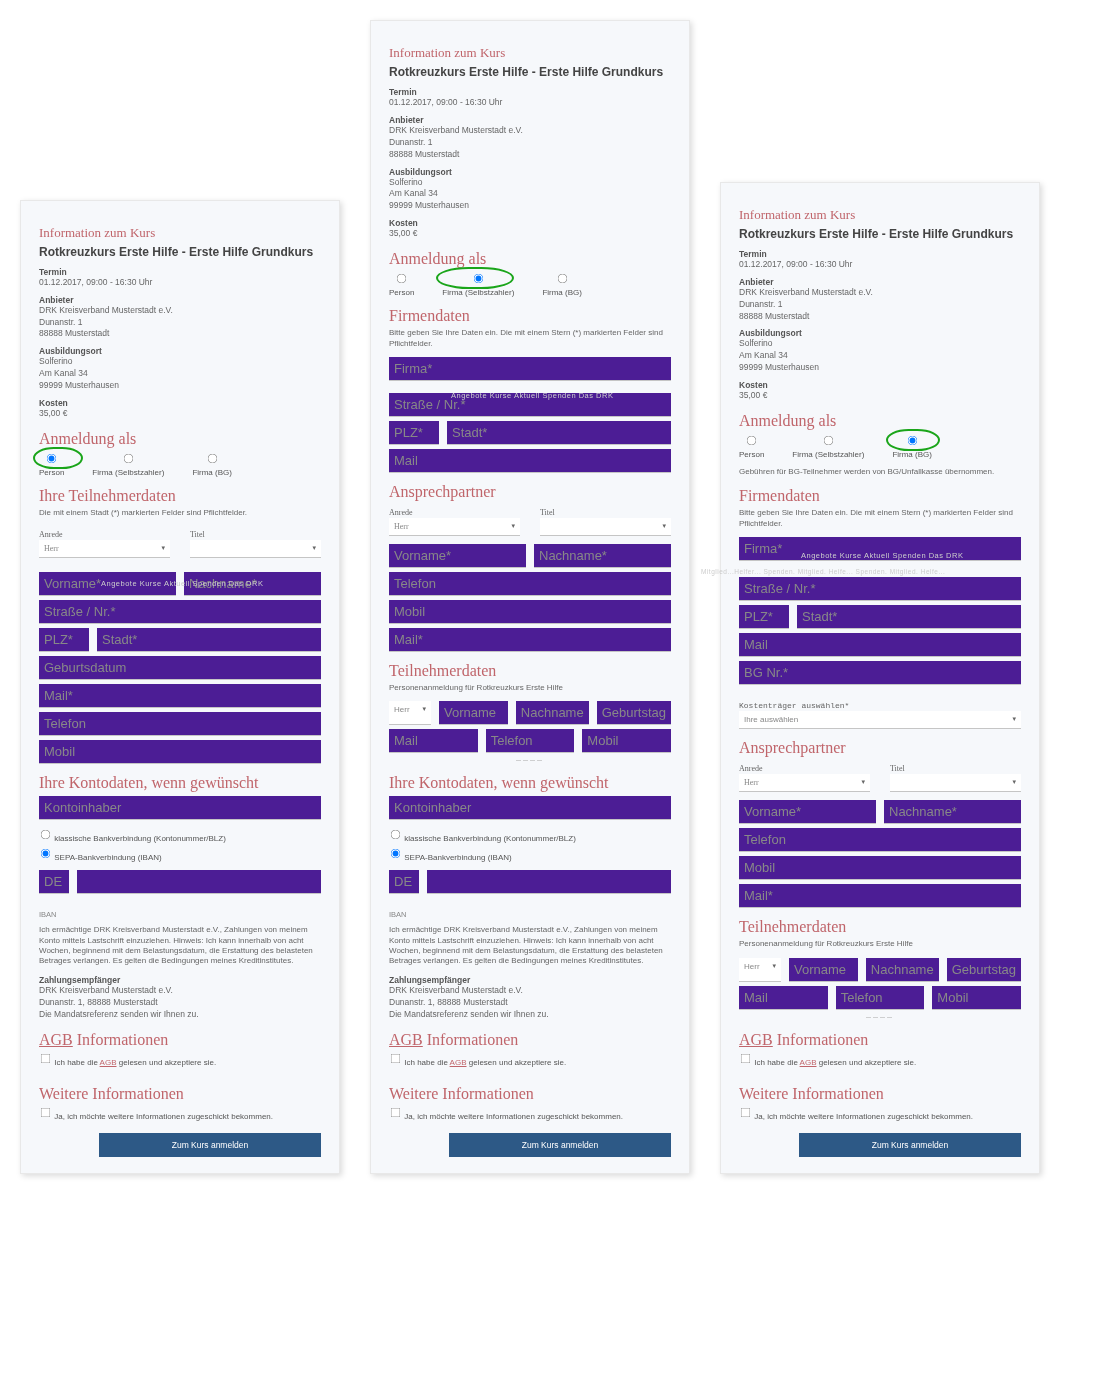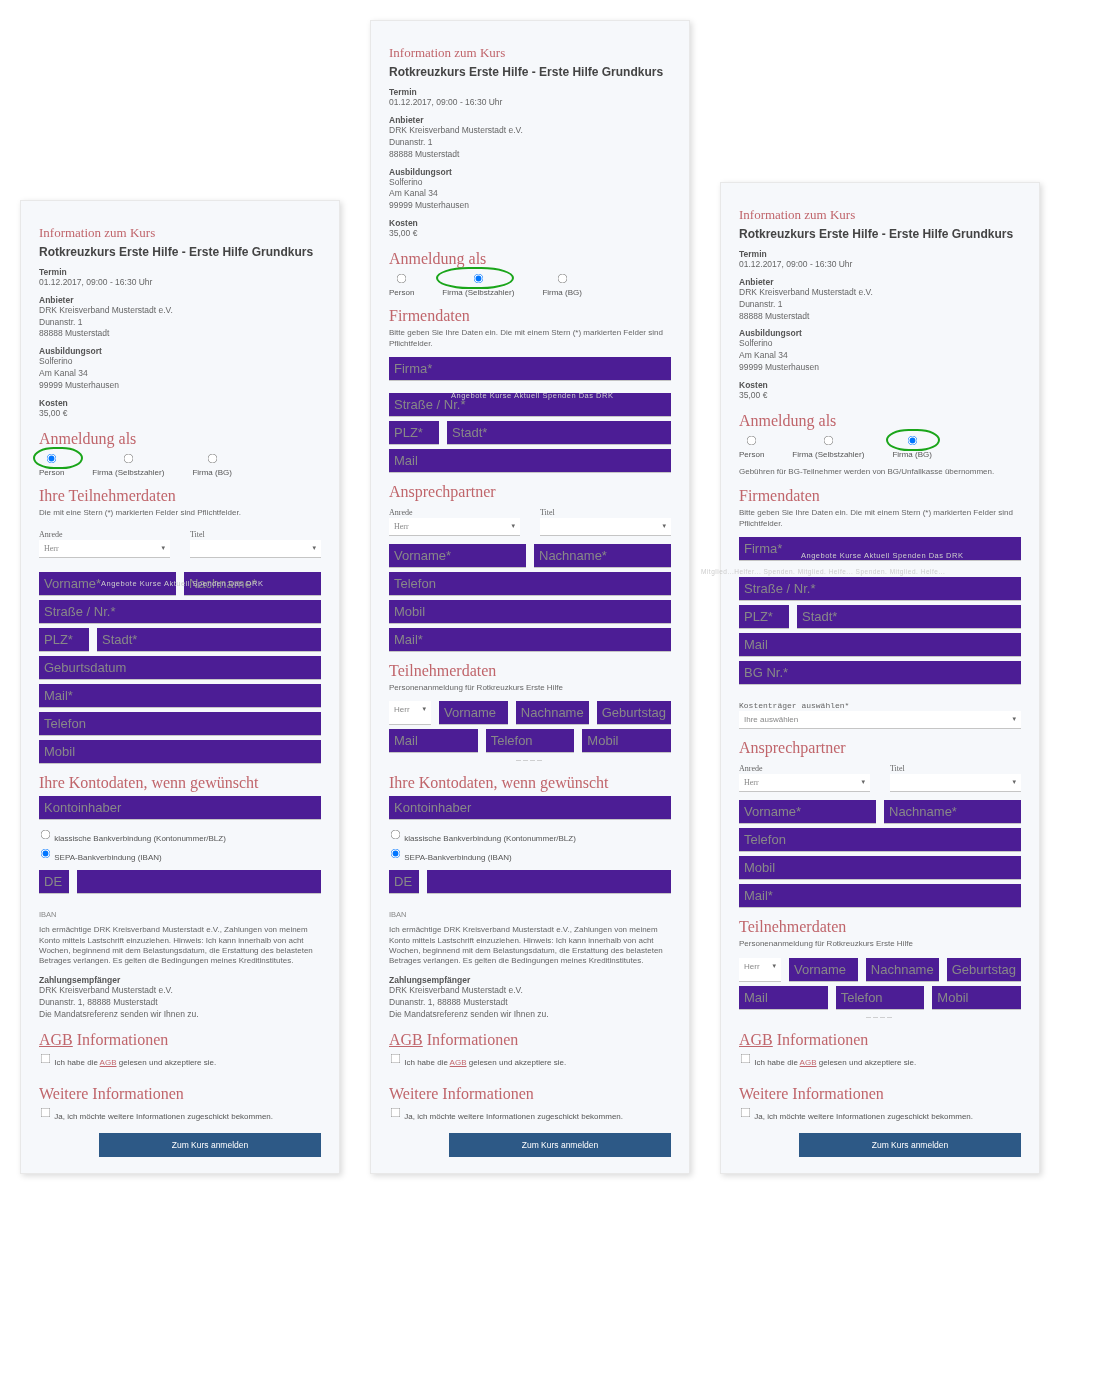--- a/index.html
+++ b/index.html
@@ -149,21 +149,21 @@
           <input type="radio" style="">
           <span>Firma (Selbstzahler)</span>
         </label>
     <label>
           <input type="radio" style="">
           <span>Firma (BG)</span>
         </label>
   </div>
 
   <h3>Ihre Teilnehmerdaten</h3>
-  <div class="desc">Die mit eine Stern (*) markierten Felder sind Pflichtfelder.</div>
+  <div class="desc">Die mit einem Stadt (*) markierten Felder sind Pflichtfelder.</div>
   <div class="two-col">
     <div>
           <div class="field-label">Anrede</div>
       <div class="select"><span>Herr</span><span class="caret">▾</span></div>
         </div>
     <div>
           <div class="field-label">Titel</div>
       <div class="select">&nbsp;<span class="caret">▾</span></div>
         </div>
   </div>

